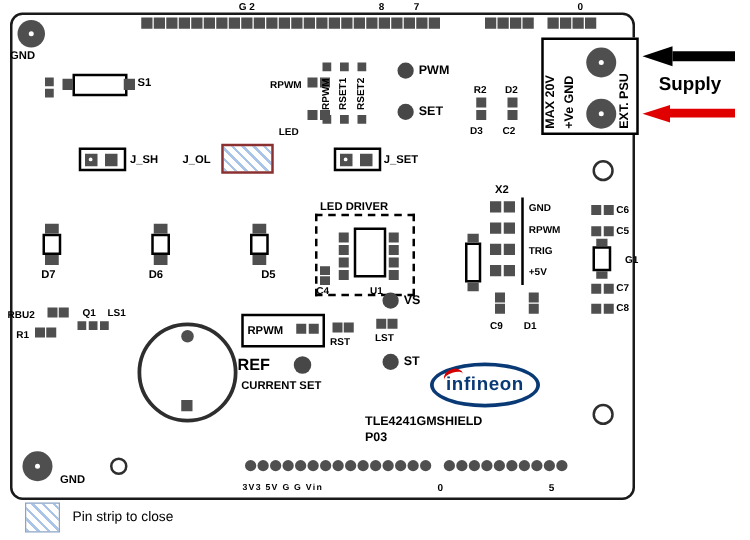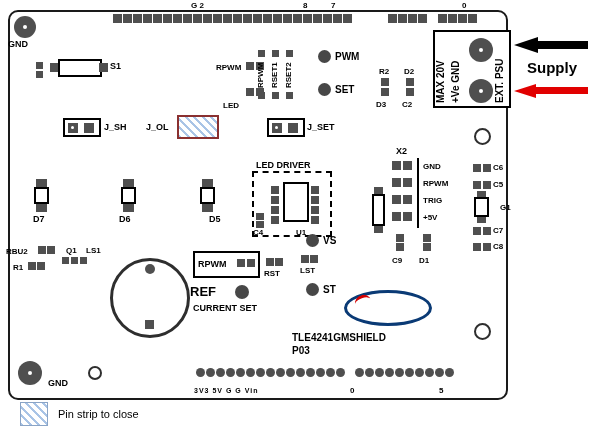--- a/index.html
+++ b/index.html
@@ -263,20 +263,21 @@
   <div class="pad p8" style="left:275px;top:258px"></div>
   <div class="lbl" style="left:264px;top:270px">RST</div>
   <div class="pad p8" style="left:301px;top:255px"></div>
   <div class="pad p8" style="left:310px;top:255px"></div>
   <div class="lbl" style="left:300px;top:267px">LST</div>
   <div class="tp" style="left:306px;top:283px;width:13px;height:13px"></div>
   <div class="lbl s10" style="left:323px;top:285px">ST</div>
 
   <div class="logo">
     <span class="redarc"></span>
+    <span class="logotext">infineon</span>
   </div>
 
   <div class="lbl s10" style="left:292px;top:333px">TLE4241GMSHIELD</div>
   <div class="lbl s10" style="left:292px;top:346px">P03</div>
 
   <div class="ocirc" style="left:474px;top:323px;width:17px;height:17px"></div>
 
   <div class="fcirc" style="left:18px;top:361px;width:24px;height:24px"></div>
   <div class="wdot" style="left:28px;top:371px;width:4px;height:4px"></div>
   <div class="lbl s9" style="left:48px;top:379px">GND</div>

